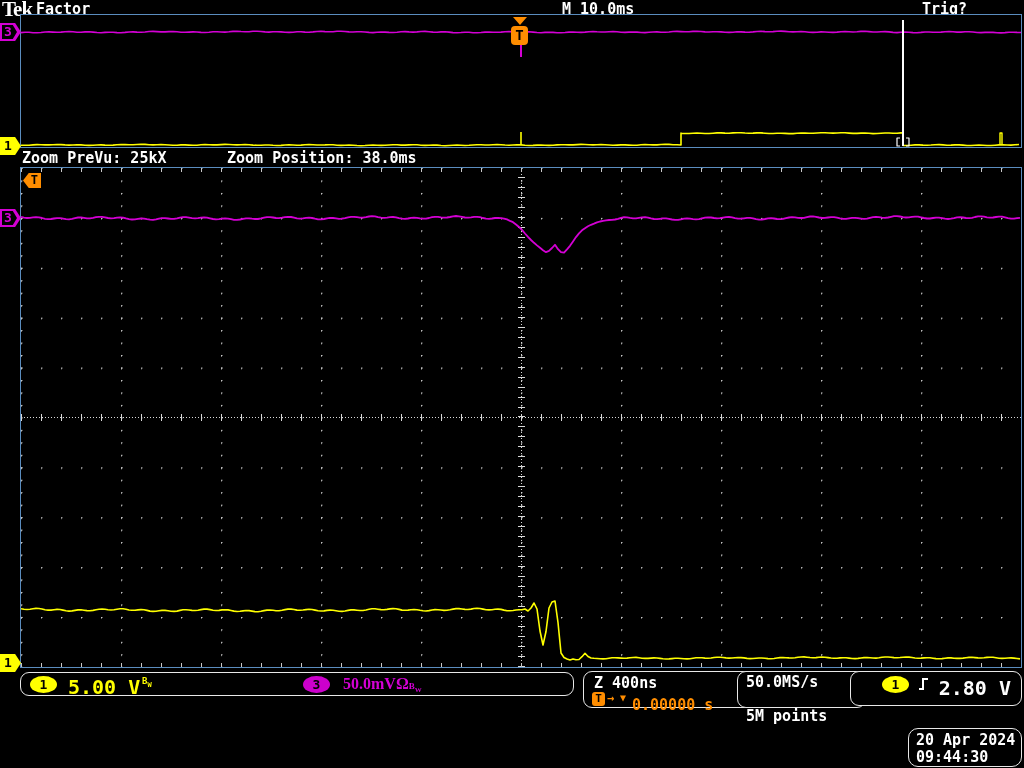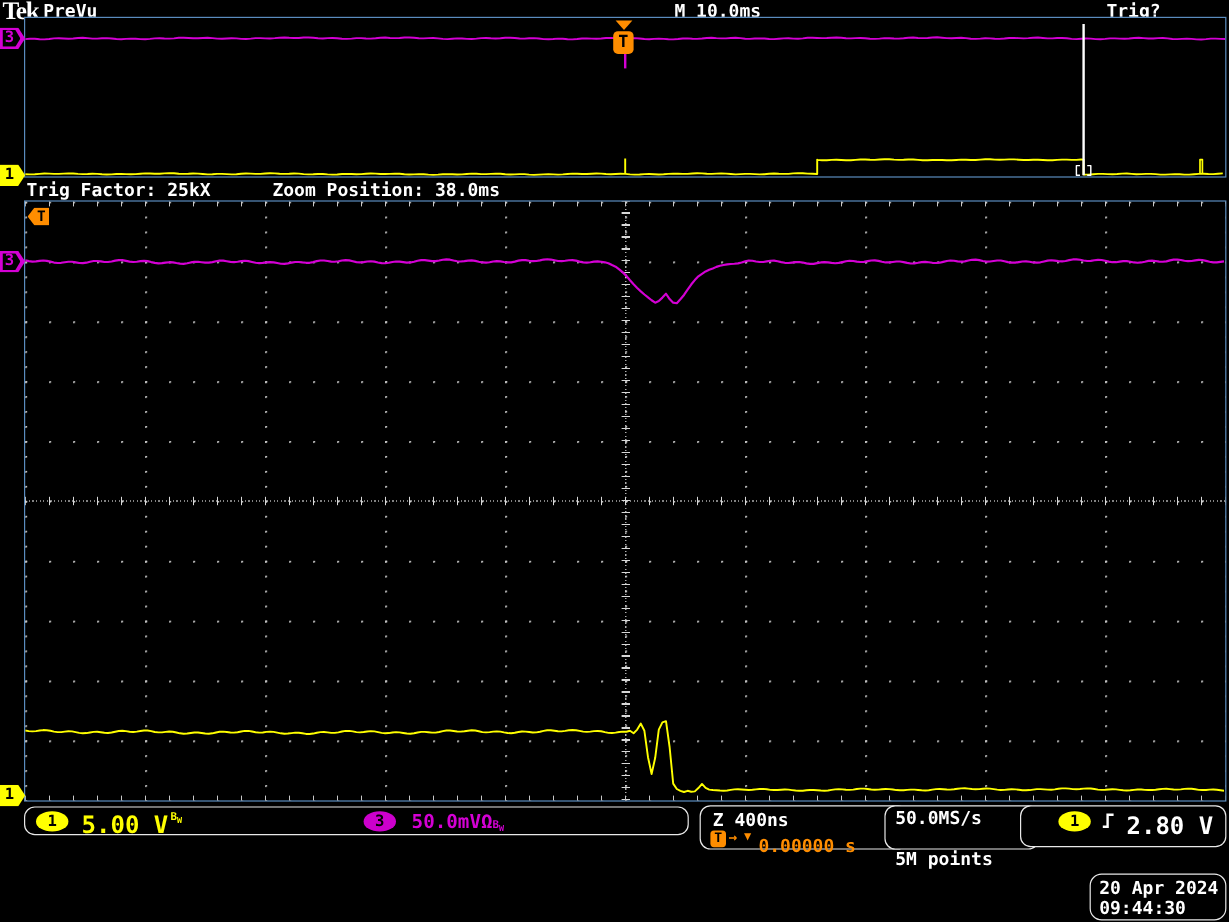--- a/index.html
+++ b/index.html
@@ -71,60 +71,60 @@
   #trigger-box{left:850px;top:671px;width:172px;height:35px;}
   #datetime-box{left:908px;top:728px;width:114px;height:39px;border-radius:10px;}
 
   .ell{position:absolute;width:27px;height:17px;border-radius:50%;
     color:#000;font-weight:bold;font-size:13px;text-align:center;line-height:17px;}
   .bw{font-weight:bold;font-size:9px;}
   .bw sub{font-size:7px;}
 
   #ch1-scale{left:47px;top:2px;color:#ffff00;font-size:20px;}
   #ch1-bw{left:121px;top:3px;color:#ffff00;}
-  #ch3-scale{left:322px;top:2px;color:#d400d4;font-size:16px;}
+  #ch3-scale{left:322px;top:2px;color:#d400d4;font-size:16px;font-family:Liberation Serif, serif;}
   #zoom-scale{left:10px;top:2px;}
   #tchip{left:8px;top:20px;width:13px;height:14px;background:#ff8d00;border-radius:3px;
     color:#000;font-weight:bold;font-size:11px;text-align:center;line-height:14px;}
   #zoom-arrow{left:23px;top:19px;color:#ff8d00;font-weight:bold;font-size:12px;}
   #zoom-tri{left:36px;top:20px;color:#ff8d00;font-size:10px;}
   #zoom-pos-val{left:48px;top:24px;color:#ff8d00;font-weight:bold;font-size:15px;white-space:pre;}
   #acq-rate{left:8px;top:1px;}
   #acq-points{left:8px;top:35px;text-align:center;}
   #trig-level{right:10px;top:4px;font-size:20px;}
   #date-line{left:7px;top:2px;}
   #time-line{left:7px;top:19px;}
 
   svg{position:absolute;left:0;top:0;}
 </style>
 </head>
 <body>
 
 <div class="abs" id="tek-logo">Tek</div>
-<div class="abs txt" id="prevu">PreVu</div>
+<div class="abs txt" id="prevu">Factor</div>
 <div class="abs txt" id="timebase">M 10.0ms</div>
 <div class="abs txt" id="trig-status">Trig?</div>
 
 <div class="win" id="overview-win">
   <svg id="ov-svg" width="1000" height="132">
       <polyline points="0.0,130.2 4.0,130.3 8.0,130.2 12.0,129.9 16.0,129.6 20.0,129.7 24.0,129.9 28.0,129.9 32.0,129.7 36.0,129.5 40.0,129.6 44.0,129.9 48.0,130.1 52.0,130.0 56.0,129.8 60.0,129.9 64.0,130.2 68.0,130.4 72.0,130.3 76.0,130.0 80.0,129.9 84.0,130.1 88.0,130.2 92.0,130.1 96.0,129.8 100.0,129.5 104.0,129.6 108.0,129.8 112.0,129.8 116.0,129.5 120.0,129.3 124.0,129.4 128.0,129.8 132.0,129.9 136.0,129.8 140.0,129.6 144.0,129.7 148.0,130.0 152.0,130.3 156.0,130.2 160.0,129.9 164.0,129.9 168.0,130.1 172.0,130.3 176.0,130.2 180.0,129.8 184.0,129.6 188.0,129.7 192.0,129.9 196.0,129.9 200.0,129.6 204.0,129.4 208.0,129.5 212.0,129.8 216.0,129.9 220.0,129.8 224.0,129.6 228.0,129.7 232.0,130.1 236.0,130.3 240.0,130.2 244.0,130.0 248.0,130.0 252.0,130.3 256.0,130.5 260.0,130.4 264.0,130.0 268.0,129.9 272.0,130.0 276.0,130.2 280.0,130.1 284.0,129.8 288.0,129.6 292.0,129.7 296.0,130.0 300.0,130.0 304.0,129.9 308.0,129.7 312.0,129.8 316.0,130.2 320.0,130.4 324.0,130.3 328.0,130.1 332.0,130.2 336.0,130.5 340.0,130.7 344.0,130.5 348.0,130.2 352.0,130.1 356.0,130.2 360.0,130.4 364.0,130.3 368.0,130.0 372.0,129.7 376.0,129.8 380.0,130.1 384.0,130.1 388.0,129.9 392.0,129.7 396.0,129.8 400.0,130.2 404.0,130.4 408.0,130.3 412.0,130.1 416.0,130.1 420.0,130.5 424.0,130.7 428.0,130.5 432.0,130.3 436.0,130.1 440.0,130.3 444.0,130.5 448.0,130.3 452.0,130.0 456.0,129.7 460.0,129.8 464.0,130.0 468.0,130.0 472.0,129.8 476.0,129.6 480.0,129.7 484.0,130.0 488.0,130.2 492.0,130.0 496.0,129.8 500.0,129.9 504.0,130.3 508.0,130.5 512.0,130.4 516.0,130.1 520.0,130.0 524.0,130.2 528.0,130.4 532.0,130.2 536.0,129.9 540.0,129.7 544.0,129.8 548.0,129.9 552.0,129.9 556.0,129.6 560.0,129.4 564.0,129.5 568.0,129.8 572.0,129.9 576.0,129.7 580.0,129.6 584.0,129.7 588.0,130.0 592.0,130.3 596.0,130.1 600.0,129.9 604.0,129.9 608.0,130.1 612.0,130.3 616.0,130.2 620.0,129.8 624.0,129.6 628.0,129.8 632.0,129.9 636.0,129.9 640.0,129.5 644.0,129.3 648.0,129.4 652.0,129.7 656.0,129.8 660.0,130.0 660.0,118.0 660.0,118.2 664.0,118.5 668.0,118.5 672.0,118.2 676.0,118.1 680.0,118.3 684.0,118.5 688.0,118.5 692.0,118.2 696.0,117.9 700.0,117.9 704.0,118.1 708.0,118.2 712.0,117.9 716.0,117.7 720.0,117.7 724.0,118.0 728.0,118.2 732.0,118.1 736.0,117.9 740.0,117.9 744.0,118.2 748.0,118.5 752.0,118.5 756.0,118.3 760.0,118.2 764.0,118.4 768.0,118.6 772.0,118.6 776.0,118.3 780.0,118.0 784.0,118.1 788.0,118.3 792.0,118.3 796.0,118.0 800.0,117.7 804.0,117.7 808.0,118.0 812.0,118.1 816.0,118.0 820.0,117.8 824.0,117.8 828.0,118.1 832.0,118.4 836.0,118.4 840.0,118.1 844.0,118.1 848.0,118.3 852.0,118.6 856.0,118.5 860.0,118.2 864.0,118.0 868.0,118.0 872.0,118.2 876.0,118.2 880.0,117.9 882.0,118.0 882.0,130.0 882.0,130.5 886.0,130.5 890.0,130.2 894.0,129.9 898.0,129.9 902.0,130.1 906.0,130.2 910.0,130.0 914.0,129.7 918.0,129.6 922.0,129.9 926.0,130.2 930.0,130.1 934.0,129.9 938.0,129.9 942.0,130.1 946.0,130.5 950.0,130.5 954.0,130.3 958.0,130.1 962.0,130.2 966.0,130.5 970.0,130.5 974.0,130.2 978.0,129.9 982.0,129.8 986.0,130.0 990.0,130.1 994.0,129.8 998.0,129.5" fill="none" stroke="#ffff00" stroke-width="1.6" stroke-linejoin="round"></polyline>
       <polyline points="500.0,130.0 500.0,117.0" fill="none" stroke="#ffff00" stroke-width="1.6" stroke-linejoin="round"></polyline>
       <polyline points="979.0,130.0 979.0,118.0 981.0,118.0 981.0,130.0" fill="none" stroke="#ffff00" stroke-width="1.4" stroke-linejoin="round"></polyline>
       <polyline points="0.0,17.6 4.0,17.3 8.0,17.3 12.0,17.7 16.0,17.8 20.0,17.5 24.0,17.0 28.0,16.9 32.0,17.1 36.0,17.3 40.0,17.1 44.0,16.7 48.0,16.5 52.0,16.8 56.0,17.2 60.0,17.2 64.0,16.9 68.0,16.8 72.0,17.1 76.0,17.5 80.0,17.7 84.0,17.4 88.0,17.2 92.0,17.3 96.0,17.6 100.0,17.7 104.0,17.4 108.0,17.0 112.0,16.9 116.0,17.1 120.0,17.2 124.0,17.0 128.0,16.5 132.0,16.4 136.0,16.6 140.0,16.9 144.0,16.9 148.0,16.6 152.0,16.5 156.0,16.8 160.0,17.2 164.0,17.3 168.0,17.1 172.0,16.9 176.0,17.0 180.0,17.4 184.0,17.5 188.0,17.2 192.0,16.8 196.0,16.8 200.0,17.0 204.0,17.1 208.0,16.8 212.0,16.4 216.0,16.2 220.0,16.5 224.0,16.7 228.0,16.7 232.0,16.3 236.0,16.2 240.0,16.5 244.0,16.9 248.0,17.1 252.0,16.8 256.0,16.7 260.0,16.9 264.0,17.3 268.0,17.4 272.0,17.2 276.0,16.8 280.0,16.8 284.0,17.1 288.0,17.2 292.0,16.9 296.0,16.5 300.0,16.3 304.0,16.6 308.0,16.8 312.0,16.7 316.0,16.3 320.0,16.2 324.0,16.5 328.0,16.9 332.0,17.0 336.0,16.8 340.0,16.7 344.0,17.0 348.0,17.4 352.0,17.6 356.0,17.3 360.0,17.0 364.0,17.1 368.0,17.4 372.0,17.5 376.0,17.2 380.0,16.8 384.0,16.6 388.0,16.9 392.0,17.1 396.0,16.9 400.0,16.5 404.0,16.4 408.0,16.7 412.0,17.1 416.0,17.2 420.0,16.9 424.0,16.8 428.0,17.1 432.0,17.6 436.0,17.7 440.0,17.5 444.0,17.2 448.0,17.3 452.0,17.7 456.0,17.8 460.0,17.5 464.0,17.1 468.0,17.0 472.0,17.2 476.0,17.3 480.0,17.1 484.0,16.7 488.0,16.6 492.0,16.8 496.0,17.2 500.0,17.2 504.0,16.9 508.0,16.8 512.0,17.1 516.0,17.5 520.0,17.7 524.0,17.4 528.0,17.2 532.0,17.4 536.0,17.7 540.0,17.8 544.0,17.5 548.0,17.1 552.0,17.0 556.0,17.3 560.0,17.4 564.0,17.1 568.0,16.7 572.0,16.5 576.0,16.8 580.0,17.0 584.0,17.0 588.0,16.7 592.0,16.5 596.0,16.8 600.0,17.3 604.0,17.4 608.0,17.1 612.0,17.0 616.0,17.1 620.0,17.5 624.0,17.6 628.0,17.3 632.0,17.0 636.0,16.9 640.0,17.2 644.0,17.3 648.0,17.0 652.0,16.5 656.0,16.4 660.0,16.6 664.0,16.8 668.0,16.7 672.0,16.4 676.0,16.2 680.0,16.5 684.0,16.9 688.0,17.0 692.0,16.8 696.0,16.7 700.0,16.9 704.0,17.3 708.0,17.4 712.0,17.2 716.0,16.8 720.0,16.9 724.0,17.1 728.0,17.2 732.0,16.9 736.0,16.5 740.0,16.3 744.0,16.6 748.0,16.8 752.0,16.6 756.0,16.3 760.0,16.1 764.0,16.4 768.0,16.8 772.0,16.9 776.0,16.7 780.0,16.5 784.0,16.8 788.0,17.3 792.0,17.4 796.0,17.2 800.0,16.9 804.0,17.0 808.0,17.3 812.0,17.4 816.0,17.1 820.0,16.7 824.0,16.6 828.0,16.8 832.0,17.0 836.0,16.8 840.0,16.4 844.0,16.3 848.0,16.6 852.0,17.0 856.0,17.0 860.0,16.7 864.0,16.6 868.0,16.9 872.0,17.4 876.0,17.6 880.0,17.3 884.0,17.1 888.0,17.2 892.0,17.6 896.0,17.7 900.0,17.4 904.0,17.0 908.0,17.0 912.0,17.2 916.0,17.3 920.0,17.1 924.0,16.7 928.0,16.5 932.0,16.8 936.0,17.1 940.0,17.1 944.0,16.8 948.0,16.7 952.0,17.0 956.0,17.5 960.0,17.6 964.0,17.4 968.0,17.2 972.0,17.4 976.0,17.8 980.0,17.9 984.0,17.6 988.0,17.2 992.0,17.2 996.0,17.4 1000.0,17.5" fill="none" stroke="#d400d4" stroke-width="1.6" stroke-linejoin="round"></polyline>
       <polyline points="882.0,5.0 882.0,131.0" fill="none" stroke="#ffffff" stroke-width="2" stroke-linejoin="round"></polyline>
       <polyline points="879.0,123.0 876.0,123.0 876.0,131.0 879.0,131.0" fill="none" stroke="#ffffff" stroke-width="1.2" stroke-linejoin="round"></polyline>
       <polyline points="885.0,123.0 888.0,123.0 888.0,131.0 885.0,131.0" fill="none" stroke="#ffffff" stroke-width="1.2" stroke-linejoin="round"></polyline>
     </svg>
 </div>
 
 <div class="abs" id="trig-stem"></div>
 <div class="abs" id="trig-tri"></div>
 <div class="abs" id="trig-tbox">T</div>
 
-<div class="abs txt" id="zoom-factor">Trig Factor: 25kX</div>
+<div class="abs txt" id="zoom-factor">Zoom PreVu: 25kX</div>
 <div class="abs txt" id="zoom-position">Zoom Position: 38.0ms</div>
 
 <div class="win" id="main-win">
   <div id="grid"></div>
   <div class="abs axis-h"></div>
   <div class="abs axis-h-ticks"></div>
   <div class="abs axis-v"></div>
   <div class="abs axis-v-ticks"></div>
   <div class="abs edge-ticks" style="top:0;"></div>
   <div class="abs edge-ticks" style="bottom:0;"></div>

